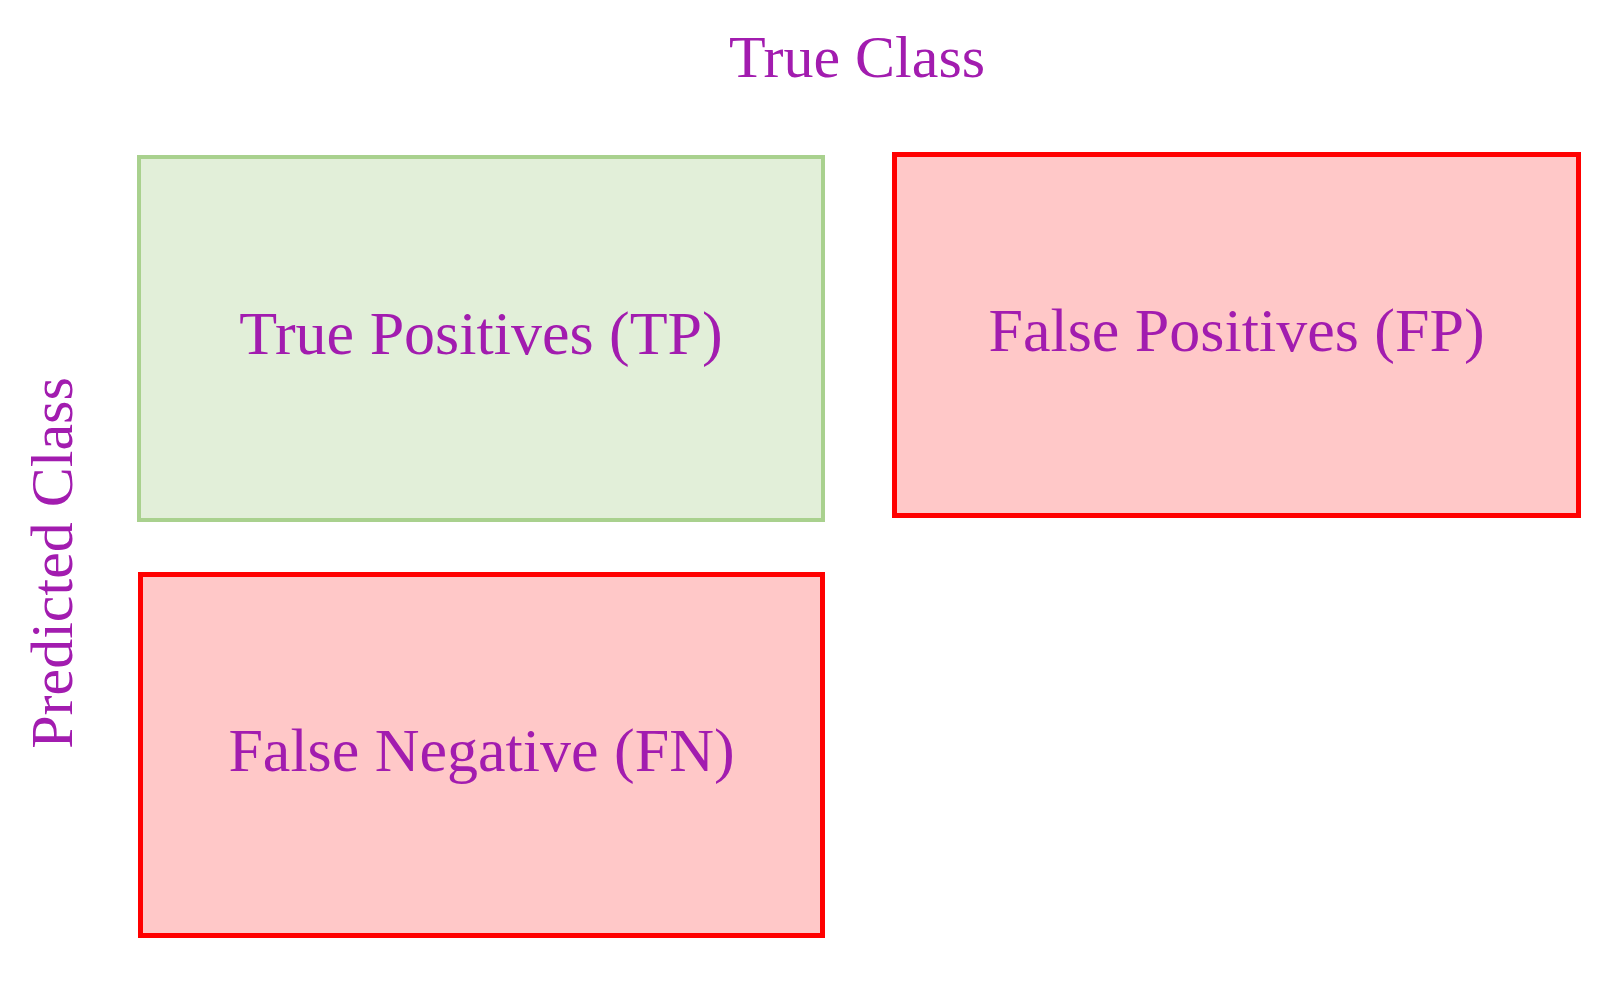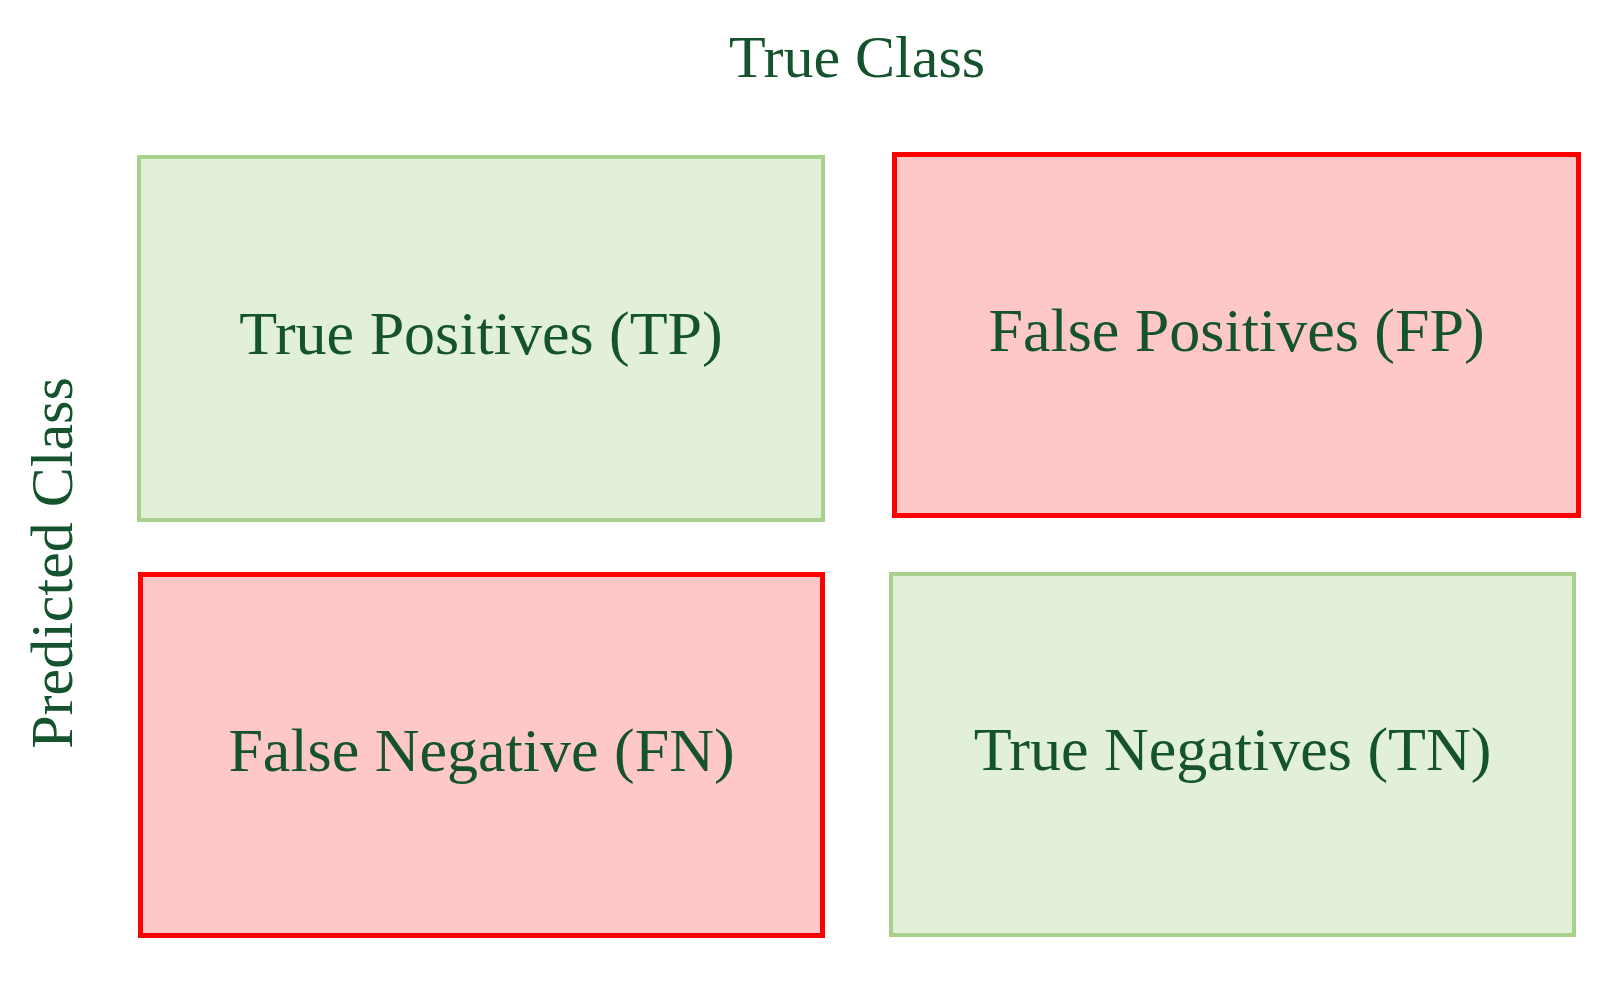--- a/index.html
+++ b/index.html
@@ -6,21 +6,21 @@
     margin: 0;
     padding: 0;
     background: #ffffff;
   }
   .canvas {
     position: relative;
     width: 1619px;
     height: 984px;
     background: #ffffff;
     font-family: "Liberation Serif", "DejaVu Serif", serif;
-    color: #14532d;
+    color: #a21caf;
     overflow: hidden;
   }
   .axis-title-top {
     position: absolute;
     left: 137px;
     width: 1440px;
     top: 24px;
     text-align: center;
     font-size: 60px;
     line-height: 1.1;
@@ -71,17 +71,14 @@
   </div>
 
   <div class="cell cell-fp error" style="background: rgb(255, 200, 200); border-color: rgb(255, 0, 0);">
     <span class="cell-label">False Positives (FP)</span>
   </div>
 
   <div class="cell cell-fn error" style="background: rgb(255, 200, 200); border-color: rgb(255, 0, 0);">
     <span class="cell-label">False Negative (FN)</span>
   </div>
 
-  <div class="cell cell-tn correct" style="background: rgb(226, 239, 217); border-color: rgb(169, 209, 142);">
-    <span class="cell-label">True Negatives (TN)</span>
-  </div>
 
 </div>
 
 </body></html>

